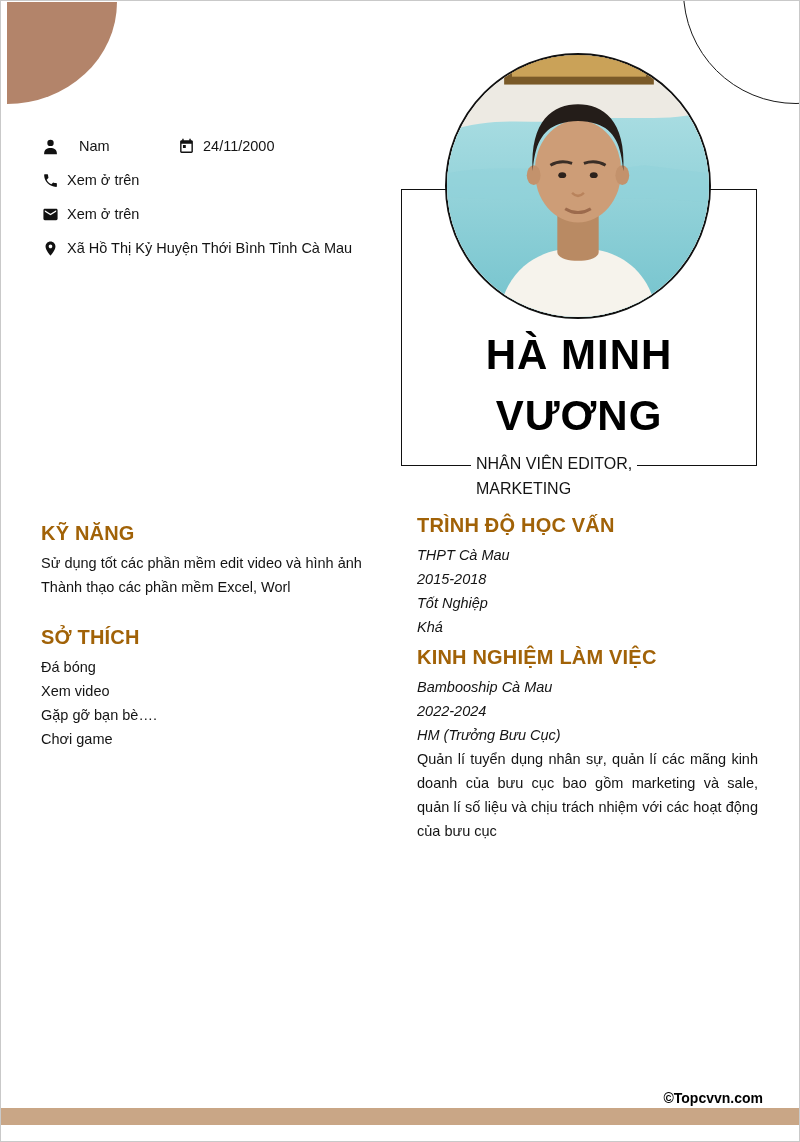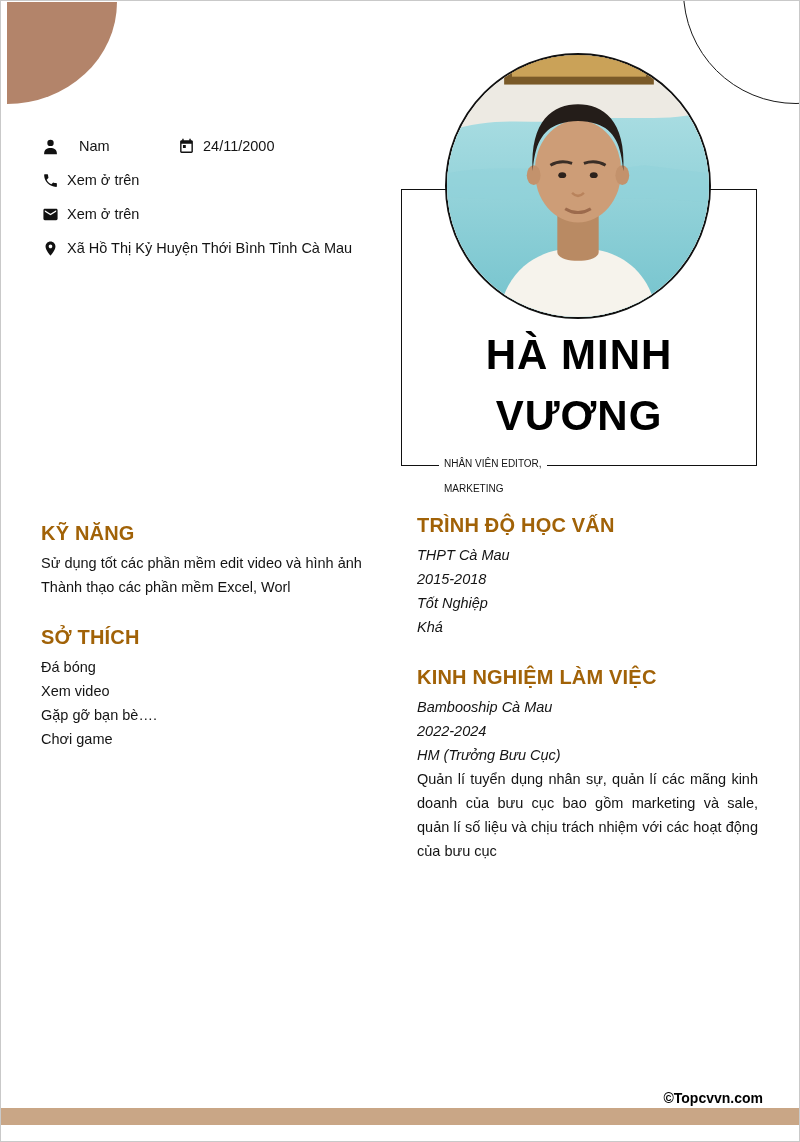--- a/index.html
+++ b/index.html
@@ -47,28 +47,28 @@
   .photo{
     position:absolute;left:444px;top:52px;width:266px;height:266px;
     border-radius:50%;border:2px solid #111;overflow:hidden;background:#eaeaea;z-index:3;
   }
   .photo svg{display:block;width:100%;height:100%;}
   .name{
     position:absolute;left:400px;top:323px;width:356px;z-index:2;
     text-align:center;font-size:42px;font-weight:700;line-height:61px;
     letter-spacing:1px;color:#000;
   }
-  .job-title{position:absolute;left:438px;top:452px;z-index:4;font-size:10px;line-height:22px;}
+  .job-title{position:absolute;left:470px;top:452px;z-index:4;font-size:16px;line-height:22px;}
   .job-title .jt1{background:#fff;padding:0 5px;display:inline-block;}
   .job-title .jt2{padding:3px 5px 0 5px;}
   
   .left-col{position:absolute;left:40px;top:520px;width:341px;font-size:14.5px;line-height:24px;}
   .right-col{position:absolute;left:416px;top:512px;width:341px;font-size:14.5px;line-height:24px;}
   section.skills{margin-bottom:26px;}
-  section.education{margin-bottom:26px;}
+  section.education{margin-bottom:6px;}
   h3.sec-heading{font-size:20px;font-weight:700;line-height:24px;margin-bottom:6px;color:#a16207;letter-spacing:.2px;}
   p.just{text-align:justify;}
   .line{display:block;font-style:italic;}
 </style>
 </head>
 <body>
 
 <div class="page">
 
   <div class="corner-tl"></div>

